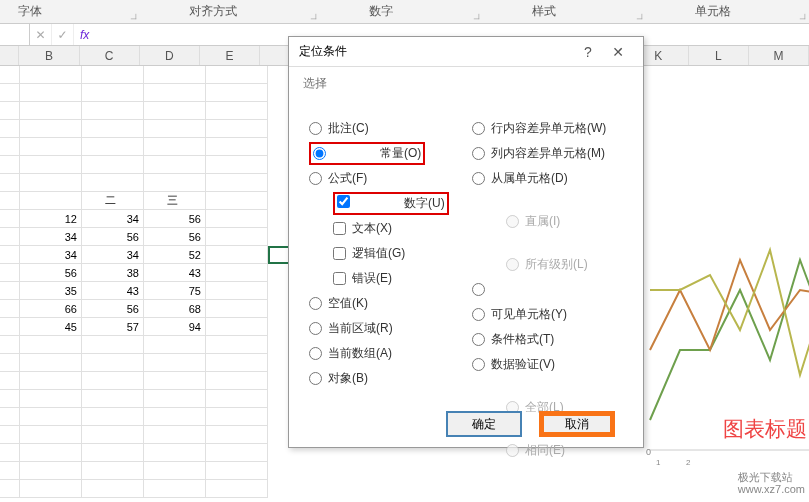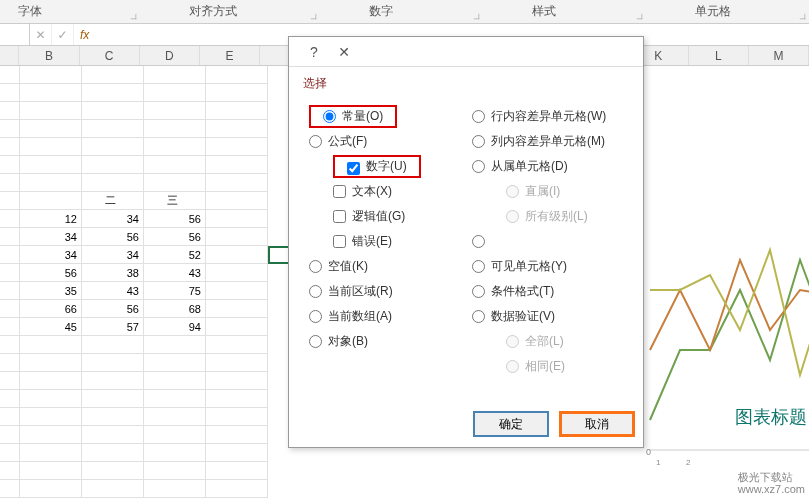--- a/index.html
+++ b/index.html
@@ -7,21 +7,21 @@
 
 
 .ribbon-tabs { height: 24px; display: flex; border-bottom: 1px solid #ccc; background: #f3f3f3; font-size: 12px; color: #555; gap: 31px; }
 .ribbon-tab { padding: 0 18px; display: flex; align-items: center; position: relative; }
 .ribbon-tab::after { content: ''; position: absolute; right: 2px; bottom: 2px; width: 8px; height: 8px; border-right: 1px solid #999; border-bottom: 1px solid #999; transform: scale(0.6); }
 
 
 .formula-bar { height: 22px; display: flex; align-items: center; border-bottom: 1px solid #ccc; background: #fff; font-size: 12px; }
 .fb-name { width: 30px; border-right: 1px solid #ccc; height: 100%; }
 .fb-btn { width: 22px; height: 100%; display: flex; align-items: center; justify-content: center; color: #aaa; border-right: 1px solid #eee; }
-.fb-fx { font-style: italic; color: #a16207; padding: 0 6px; }
+.fb-fx { font-style: italic; color: #6d28d9; padding: 0 6px; }
 
 
 .col-headers { height: 20px; display: flex; background: #f0f0f0; border-bottom: 1px solid #ccc; font-size: 12px; color: #555; }
 .col-h { border-right: 1px solid #ddd; display: flex; align-items: center; justify-content: center; }
 .col-h.cA { width: 20px; }
 .col-h.w { width: 62px; }
 
 
 .grid { position: relative; }
 .row { height: 18px; display: flex; }
@@ -29,38 +29,38 @@
 .cell.hdr { justify-content: center; }
 .cell.first { width: 20px; }
 .active-cell { position: absolute; border: 2px solid #217346; width: 62px; height: 18px; pointer-events: none; }
 
 
 .dialog { position: absolute; left: 288px; top: 36px; width: 356px; height: 412px; background: #fff; border: 1px solid #999; box-shadow: 2px 2px 6px rgba(0,0,0,0.2); font-size: 12px; z-index: 100; }
 .dlg-title { height: 30px; display: flex; align-items: center; padding: 0 10px; border-bottom: 1px solid #ddd; }
 .dlg-title-text { flex: 1; }
 .dlg-title-btn { width: 30px; text-align: center; font-size: 14px; color: #555; cursor: pointer; }
 .dlg-body { padding: 8px 14px; }
-.dlg-section-label { margin-bottom: 12px; color: #7f1d1d; font-family: Liberation Mono, monospace; }
+.dlg-section-label { margin-bottom: 24px; color: #737373; font-family: Liberation Mono, monospace; }
 .dlg-columns { display: flex; }
 .dlg-col { flex: 1; }
 .dlg-opt { display: flex; align-items: center; height: 25px; padding-left: 6px; }
 .dlg-opt.indent1 { padding-left: 30px; }
-.dlg-opt.indent2 { padding-left: 40px; }
+.dlg-opt.indent2 { padding-left: 40px; margin-top: 18px; }
 .dlg-opt input[type=radio], .dlg-opt input[type=checkbox] { margin-right: 6px; }
 .dlg-opt label { color: #333; }
 .dlg-opt.disabled label { color: #aaa; }
-.red-box { border: 2px solid #d00; padding: 1px 12px; }
-.dlg-footer { position: absolute; bottom: 10px; right: 8px; display: flex; gap: 10px; }
-.dlg-btn { width: 76px; height: 26px; border: 3px solid #f97316; background: #f0f0f0; font-size: 12px; display: flex; align-items: center; justify-content: center; cursor: pointer; }
+.red-box { border: 2px solid #d00; padding: 1px 2px; gap: 48px; }
+.dlg-footer { position: absolute; bottom: 10px; right: 28px; display: flex; gap: 17px; }
+.dlg-btn { width: 76px; height: 26px; border: 5px solid #f97316; background: #f0f0f0; font-size: 12px; display: flex; align-items: center; justify-content: center; cursor: pointer; }
 .dlg-btn.primary { border: 2px solid #4682b4; }
 
 
 .chart { position: absolute; left: 640px; top: 230px; width: 200px; height: 260px; }
 .chart svg { width: 100%; height: 100%; }
-.chart-title-area { position: absolute; right: 2px; top: 405px; font-size: 18px; color: #0f766e; font-family: SimSun, serif; }
+.chart-title-area { position: absolute; right: 2px; top: 415px; font-size: 21px; color: #ef4444; font-family: SimSun, serif; }
 
 
 .watermark { position: absolute; right: 4px; bottom: 4px; display: flex; align-items: center; gap: 6px; font-size: 11px; color: #888; z-index: 200; }
 .wm-logo { width: 30px; height: 30px; border-radius: 50%; background: conic-gradient(#5ac #5ac 30%, #3a7 30% 60%, #5ac 60%); opacity: 0.7; }
 .wm-txt { display: flex; flex-direction: column; line-height: 1.1; }
 </style>
 </head>
 <body>
 
 <div class="ribbon-tabs">
@@ -272,39 +272,44 @@
       <div class="cell"></div>
       <div class="cell"></div>
       <div class="cell"></div>
       <div class="cell"></div>
     </div>
   <div class="active-cell" style="left:268px; top:180px;"></div>
 </div>
 
 <div class="dialog">
   <div class="dlg-title">
+    <span class="dlg-title-text">定位条件</span>
     <span class="dlg-title-btn">?</span>
     <span class="dlg-title-btn">✕</span>
   </div>
   <div class="dlg-body">
     <div class="dlg-section-label">选择</div>
     <div class="dlg-columns">
       <div class="dlg-col">
         <div class="dlg-opt">
+            <input type="radio" name="g1" style="">
+            <label>批注(C)</label>
+          </div>
+        <div class="dlg-opt">
             <span class="red-box" style="display:flex;align-items:center">
               <input type="radio" name="g1" checked="" style="">
               <label>常量(O)</label>
             </span>
           </div>
         <div class="dlg-opt">
             <input type="radio" name="g1" style="">
             <label>公式(F)</label>
           </div>
         <div class="dlg-opt indent1">
-            <span class="red-box" style="display:flex;align-items:flex-end">
+            <span class="red-box" style="display:flex;align-items:flex-start">
               <input type="checkbox" checked="" style="">
               <label>数字(U)</label>
             </span>
           </div>
         <div class="dlg-opt indent1">
             <input type="checkbox" style="">
             <label>文本(X)</label>
           </div>
         <div class="dlg-opt indent1">
             <input type="checkbox" style="">

